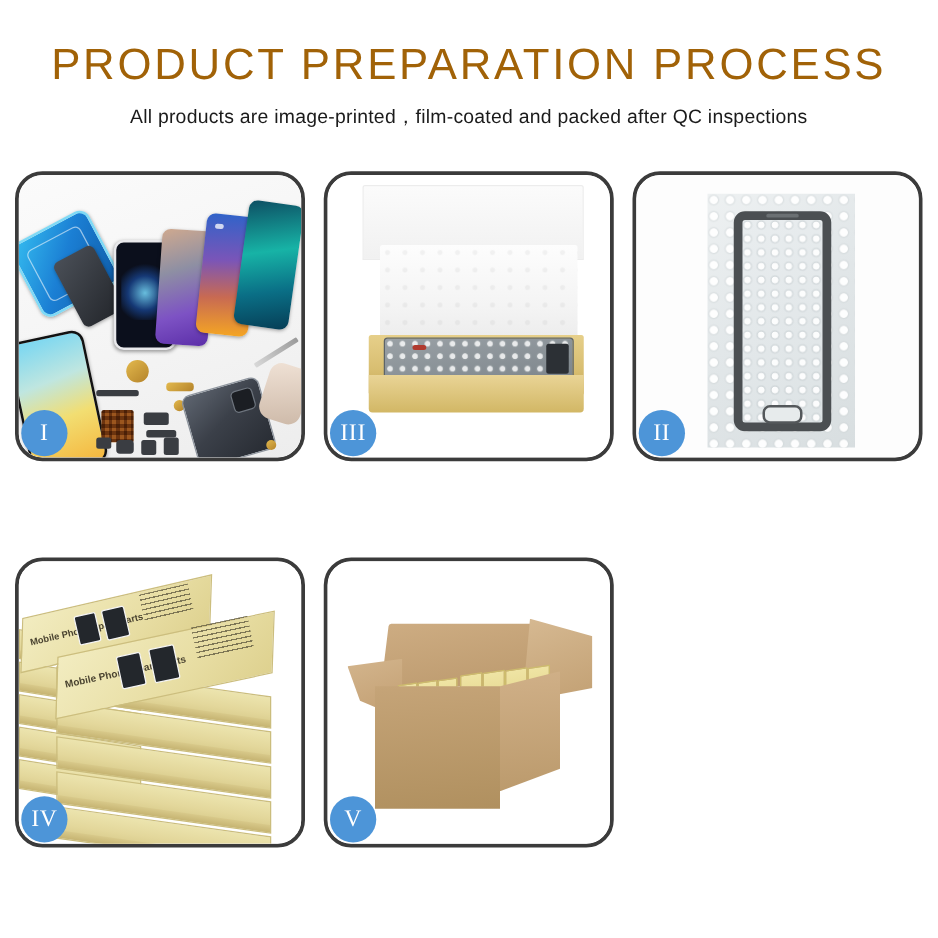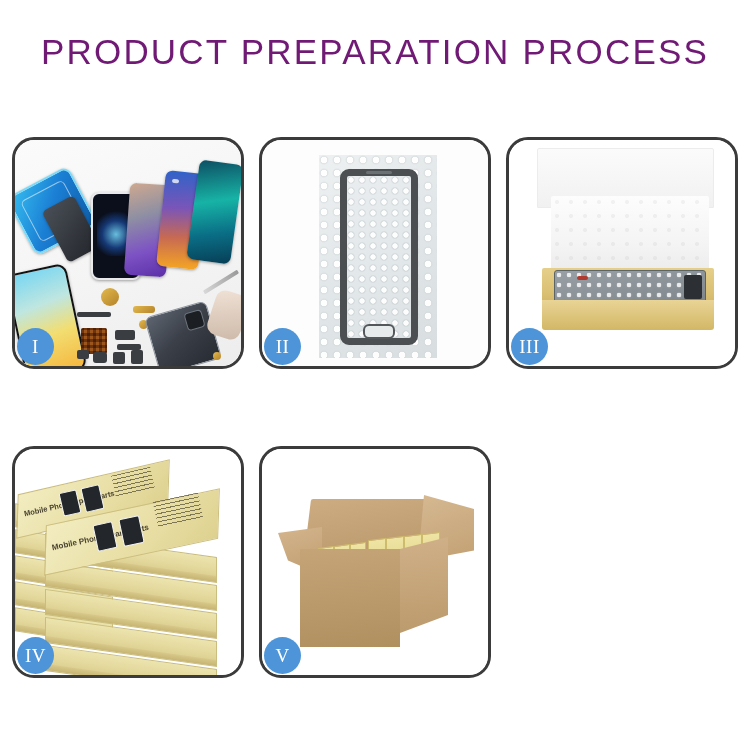--- a/index.html
+++ b/index.html
@@ -23,21 +23,21 @@
 
   
   .header {
     text-align: center;
     padding-top: 34px;
   }
   .title {
     font-family: "Liberation Sans", sans-serif;
     font-size: 35px;
     font-weight: 400;
-    color: #701a75;
+    color: #a16207;
     letter-spacing: 2.2px;
     line-height: 1.05;
     white-space: nowrap;
   }
   .subtitle {
     font-family: "Liberation Sans", sans-serif;
     font-size: 15.5px;
     font-weight: 400;
     color: #1b1b1b;
     letter-spacing: .2px;
@@ -351,20 +351,21 @@
     clip-path: polygon(18% 0, 100% 12%, 86% 100%, 0 72%);
   }
 </style>
 </head>
 <body>
 
 <div class="page">
 
   <div class="header">
     <div class="title">PRODUCT PREPARATION PROCESS</div>
+    <div class="subtitle">All products are image-printed，film-coated and packed after QC inspections</div>
   </div>
 
   <div class="grid">
 
     <div class="panel">
       <div class="photo p1">
         <div class="ph a"></div>
         <div class="ph b"></div>
         <div class="ph c"></div>
         <div class="ph d"></div>
@@ -385,44 +386,44 @@
         <div class="part" style="left:116px;top:210px;width:12px;height:14px;border-radius:2px;"></div>
         <div class="part chassis" style="left:136px;top:168px;width:62px;height:58px;transform:rotate(-16deg);"></div>
         <div class="part hand" style="left:196px;top:152px;width:34px;height:46px;transform:rotate(18deg);"></div>
         <div class="part tool" style="left:186px;top:140px;width:40px;height:4px;transform:rotate(-32deg);"></div>
         <div class="part gold" style="left:198px;top:212px;width:8px;height:8px;border-radius:50%;"></div>
       </div>
       <div class="badge">I</div>
     </div>
 
     <div class="panel">
-      <div class="photo p2">
-        <div class="bubblewrap">
-          <div class="glasspanel">
-            <div class="glasstop"></div>
-          </div>
-        </div>
-      </div>
-      <div class="badge">II</div>
-    </div>
-
-    <div class="panel">
       <div class="photo p3">
         <div class="lidback"></div>
         <div class="foam"></div>
         <div class="tray"></div>
         <div class="screenInTray">
           <div class="screenDot"></div>
         </div>
         <div class="trayFront"></div>
       </div>
       <div class="badge">III</div>
     </div>
 
     <div class="panel">
+      <div class="photo p2">
+        <div class="bubblewrap">
+          <div class="glasspanel">
+            <div class="glasstop"></div>
+          </div>
+        </div>
+      </div>
+      <div class="badge">II</div>
+    </div>
+
+    <div class="panel">
       <div class="photo p4">
 
         <div class="kbox" style="left:0px;top:62px;width:96px;height:22px;transform:skewY(9deg);">
             <div class="edge"></div>
           </div>
         <div class="kbox" style="left:0px;top:88px;width:96px;height:22px;transform:skewY(9deg);">
             <div class="edge"></div>
           </div>
         <div class="kbox" style="left:0px;top:114px;width:96px;height:22px;transform:skewY(9deg);">
             <div class="edge"></div>

